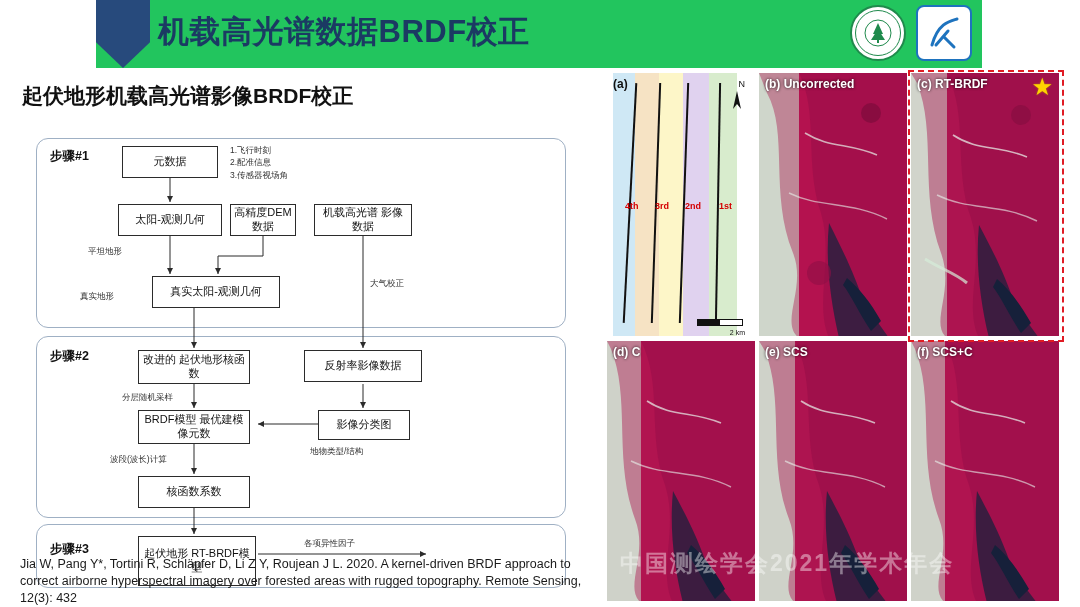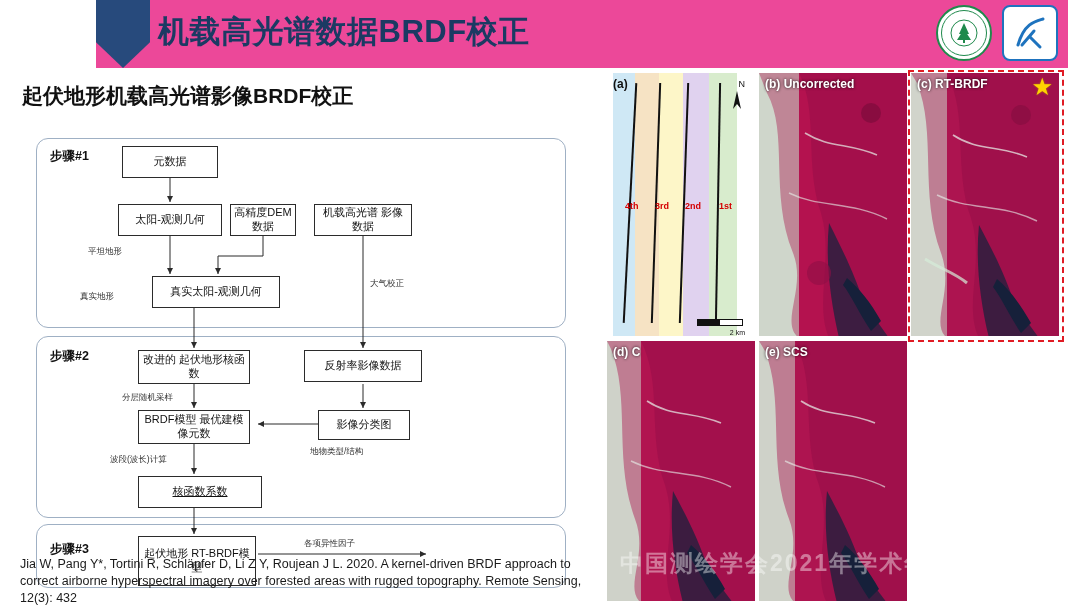--- a/index.html
+++ b/index.html
@@ -16,22 +16,22 @@
   }
   .slide {
     position: absolute;
     inset: 0;
     background: #ffffff;
   }
   
   .header {
     position: absolute;
     left: 0; top: 0;
-    width: 1068px; height: 68px;
-    background: #ec4899;
+    width: 982px; height: 68px;
+    background: #22c55e;
   }
   .header-bar-left {
     position: absolute;
     left: 0; top: 0;
     width: 96px; height: 68px;
     background: #ffffff;
   }
   .ribbon {
     position: absolute;
     left: 96px; top: 0;
@@ -321,20 +321,23 @@
         <line x1="300" y1="298" x2="240" y2="298" stroke="#2b2b2b" stroke-width="1" marker-end="url(#arr)"></line>
 
         <line x1="176" y1="318" x2="176" y2="348" stroke="#2b2b2b" stroke-width="1" marker-end="url(#arr)"></line>
 
         <line x1="176" y1="382" x2="176" y2="408" stroke="#2b2b2b" stroke-width="1" marker-end="url(#arr)"></line>
 
         <line x1="240" y1="428" x2="408" y2="428" stroke="#2b2b2b" stroke-width="1" marker-end="url(#arr)"></line>
       </svg>
 
       <div class="node" style="left:104px; top:20px; width:96px; height:32px;">元数据</div>
+      <div class="note" style="left:212px; top:18px; width:120px;">1.飞行时刻
+2.配准信息
+3.传感器视场角</div>
 
       <div class="node" style="left:100px; top:78px; width:104px; height:32px;">太阳-观测几何</div>
       <div class="node" style="left:212px; top:78px; width:66px; height:32px;">高精度DEM
 数据</div>
       <div class="node" style="left:296px; top:78px; width:98px; height:32px;">机载高光谱
 影像数据</div>
 
       <div class="node" style="left:134px; top:150px; width:128px; height:32px;">真实太阳-观测几何</div>
 
       <div class="edge-label" style="left:70px; top:120px;">平坦地形</div>
@@ -347,21 +350,21 @@
 
       <div class="edge-label" style="left:104px; top:266px;">分层随机采样</div>
 
       <div class="node" style="left:120px; top:284px; width:112px; height:34px;">BRDF模型
 最优建模像元数</div>
       <div class="node" style="left:300px; top:284px; width:92px; height:30px;">影像分类图</div>
 
       <div class="edge-label" style="left:292px; top:320px;">地物类型/结构</div>
       <div class="edge-label" style="left:92px; top:328px;">波段(波长)计算</div>
 
-      <div class="node" style="left:120px; top:350px; width:124px; height:32px;text-decoration:underline;">核函数系数</div>
+      <div class="node" style="left:120px; top:350px; width:112px; height:32px;">核函数系数</div>
 
       <div class="node" style="left:120px; top:410px; width:118px; height:50px;">起伏地形
 RT-BRDF模型</div>
       <div class="edge-label" style="left:286px; top:412px;">各项异性因子</div>
     </div>
 
     <div class="citation">Jia W, Pang Y*, Tortini R, Schläpfer D, Li Z Y, Roujean J L. 2020. A kernel-driven BRDF approach to correct airborne hyperspectral imagery over forested areas with rugged topography. Remote Sensing, 12(3): 432</div>
   </div>
 
   <div class="panels">
@@ -449,16 +452,29 @@
         <path d="M6 10 C26 60 8 120 30 178 C44 214 18 246 36 262 L0 262 L0 0 Z" fill="#d4ead9" opacity="0.78"></path>
         <path d="M36 0 C58 44 42 94 60 144 C74 188 52 230 68 262 L150 262 L150 0 Z" fill="#9f0f4a" opacity="0.9"></path>
         <path d="M68 150 C84 180 94 200 104 230 L128 262 L78 262 C70 230 64 190 68 150 Z" fill="#2a1f3e" opacity="0.85"></path>
         <path d="M86 204 C98 214 110 230 120 248 L110 258 C98 240 90 222 82 212 Z" fill="#16203a"></path>
         <path d="M42 60 C66 76 88 70 116 82" stroke="#eaf4ec" stroke-width="1.6" fill="none" opacity="0.7"></path>
         <path d="M26 120 C58 136 90 128 126 146" stroke="#eaf4ec" stroke-width="1.4" fill="none" opacity="0.6"></path>
       </svg>
       <div class="panel-label">(e)  SCS</div>
     </div>
 
+    <div class="panel" style="left:304px; top:268px; width:150px; height:262px; background:#b3124f;">
+      <svg width="150" height="262" viewBox="0 0 150 262" style="position:absolute;left:0;top:0;">
+        <rect width="150" height="262" fill="#b01450"></rect>
+        <path d="M0 0 H34 V262 H0 Z" fill="#cde6d4" opacity="0.5"></path>
+        <path d="M4 8 C24 58 6 118 28 178 C42 214 16 246 34 262 L0 262 L0 0 Z" fill="#d4ead9" opacity="0.78"></path>
+        <path d="M34 0 C56 44 40 94 58 144 C72 188 50 230 66 262 L150 262 L150 0 Z" fill="#a1104b" opacity="0.9"></path>
+        <path d="M66 150 C82 180 92 200 102 230 L126 262 L76 262 C68 230 62 190 66 150 Z" fill="#2a1f3e" opacity="0.85"></path>
+        <path d="M84 204 C96 214 108 230 118 248 L108 258 C96 240 88 222 80 212 Z" fill="#16203a"></path>
+        <path d="M40 60 C64 76 86 70 114 82" stroke="#eaf4ec" stroke-width="1.6" fill="none" opacity="0.7"></path>
+        <path d="M24 120 C56 136 88 128 124 146" stroke="#eaf4ec" stroke-width="1.4" fill="none" opacity="0.6"></path>
+      </svg>
+      <div class="panel-label">(f)  SCS+C</div>
+    </div>
   </div>
 
   <div class="watermark">中国测绘学会2021年学术年会</div>
 </div>
 
 </body></html>

